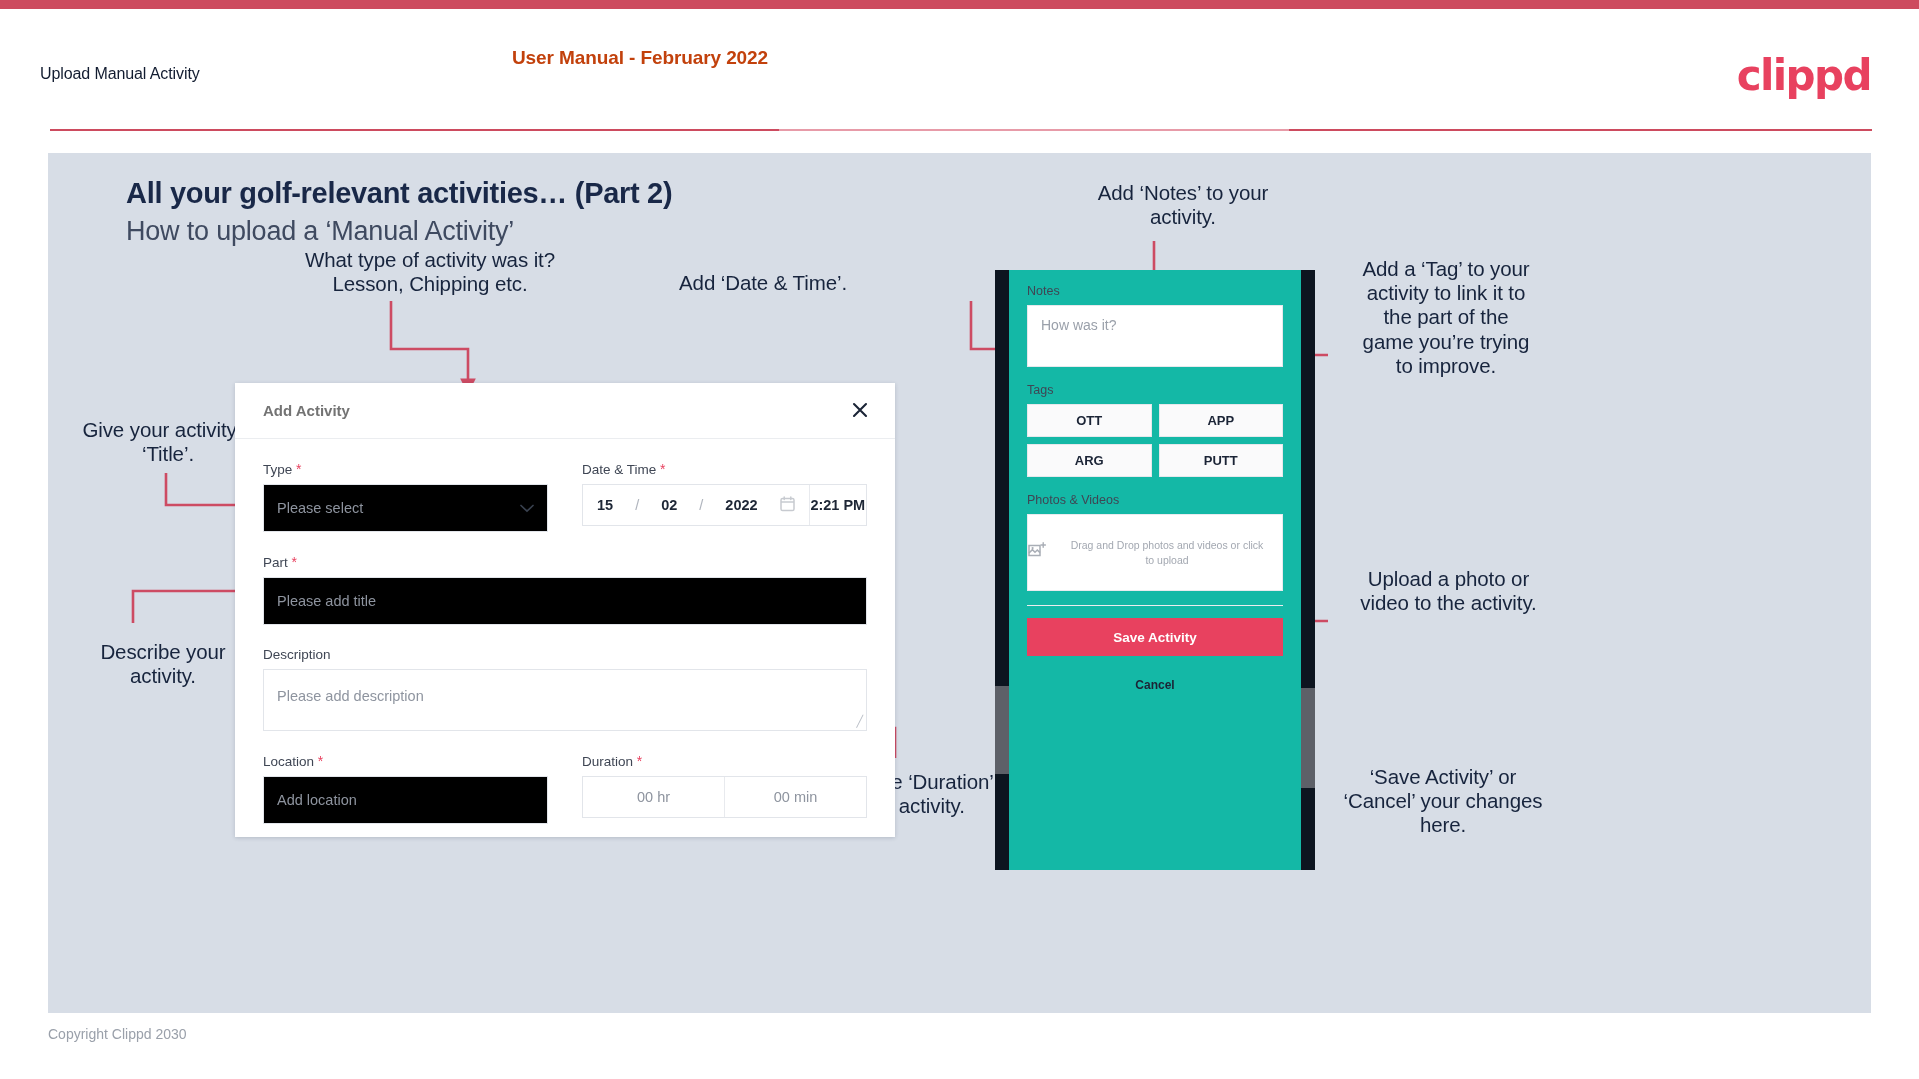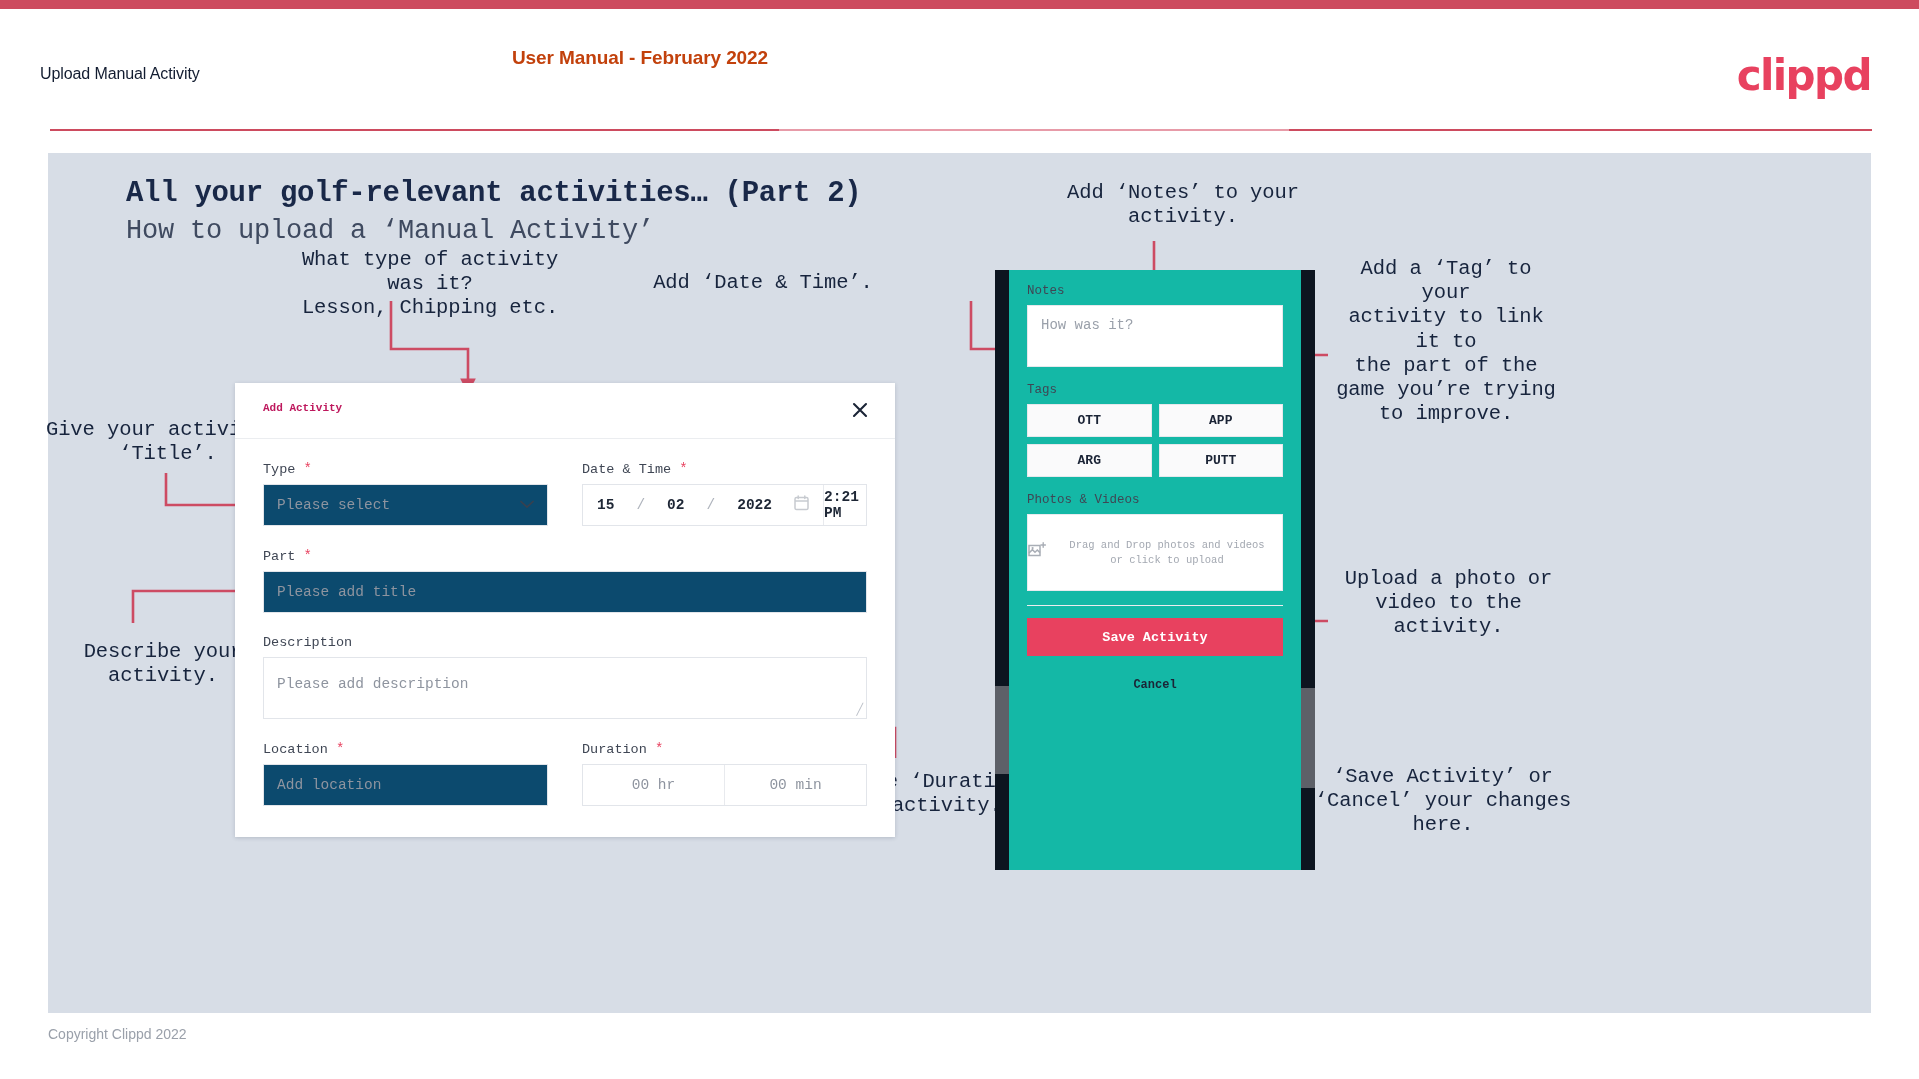--- a/index.html
+++ b/index.html
@@ -43,21 +43,20 @@
     position: absolute; left: 50px; top: 120px;
     width: 1822px; height: 2px;
     background: linear-gradient(to right,#cd4b5f 0%,#cd4b5f 40%,#e79ba8 40%,#e79ba8 68%,#cd4b5f 68%,#cd4b5f 100%);
   }
 
   
   .slide {
     position: absolute; left: 48px; top: 153px;
     width: 1823px; height: 860px;
     background: #d7dde6;
-    font-family: Liberation Mono, monospace;
   }
 
   .slide-title {
     position: absolute; left: 78px; top: 24px;
     font-size: 29px; font-weight: 700; color: #192848;
     letter-spacing: -0.3px;
   }
   .slide-sub {
     position: absolute; left: 78px; top: 63px;
     font-size: 27px; font-weight: 400; color: #3f4a60;
@@ -85,21 +84,21 @@
     width: 660px; height: 454px;
     background: #ffffff;
     box-shadow: 0 1px 4px rgba(30,40,60,.18);
   }
   .modal-head {
     position: relative; height: 56px;
     border-bottom: 1px solid #ebedf0;
   }
   .modal-title {
     position: absolute; left: 28px; top: 19px;
-    font-size: 11px; font-weight: 700; color: #be185d;
+    font-size: 15px; font-weight: 700; color: #737373;
   }
   .modal-close {
     position: absolute; right: 22px; top: 14px;
     width: 26px; height: 26px;
     display: flex; align-items: center; justify-content: center;
     cursor: pointer;
   }
   .modal-close svg { display: block; }
 
   .modal-body { padding: 22px 28px 0 28px; }
@@ -107,22 +106,22 @@
   .fld-label {
     font-size: 13.5px; color: #3f4654; margin-bottom: 7px;
   }
   .req { color: #e8415f; font-size: 14px; }
 
   .row2 { display: flex; gap: 34px; }
   .col-a { width: 310px; }
   .col-b { width: 310px; }
 
   .ctl {
-    height: 42px; width: 100%;
-    border: 1px solid #e2e5ea; background: #0c4a6e;
+    height: 48px; width: 100%;
+    border: 1px solid #e2e5ea; background: #000000;
     display: flex; align-items: center;
     font-size: 14.5px; color: #8e949f;
     padding: 0 13px;
   }
   .ctl.select { justify-content: space-between; cursor: pointer; }
   .chev { color: #4a5263; font-size: 13px; }
 
   .datetime { display: flex; width: 100%; height: 42px; border: 1px solid #e2e5ea; background:#fff; }
   .dt-date {
     flex: 0 0 52%;
@@ -439,13 +438,13 @@
         <div class="p-rule"></div>
 
         <div class="save-btn">Save Activity</div>
         <div class="cancel-btn">Cancel</div>
       </div>
     </div>
   </div>
 
 </div>
 
-<div class="footer">Copyright Clippd 2022</div>
+<div class="footer">Copyright Clippd 2030</div>
 
 </body></html>

